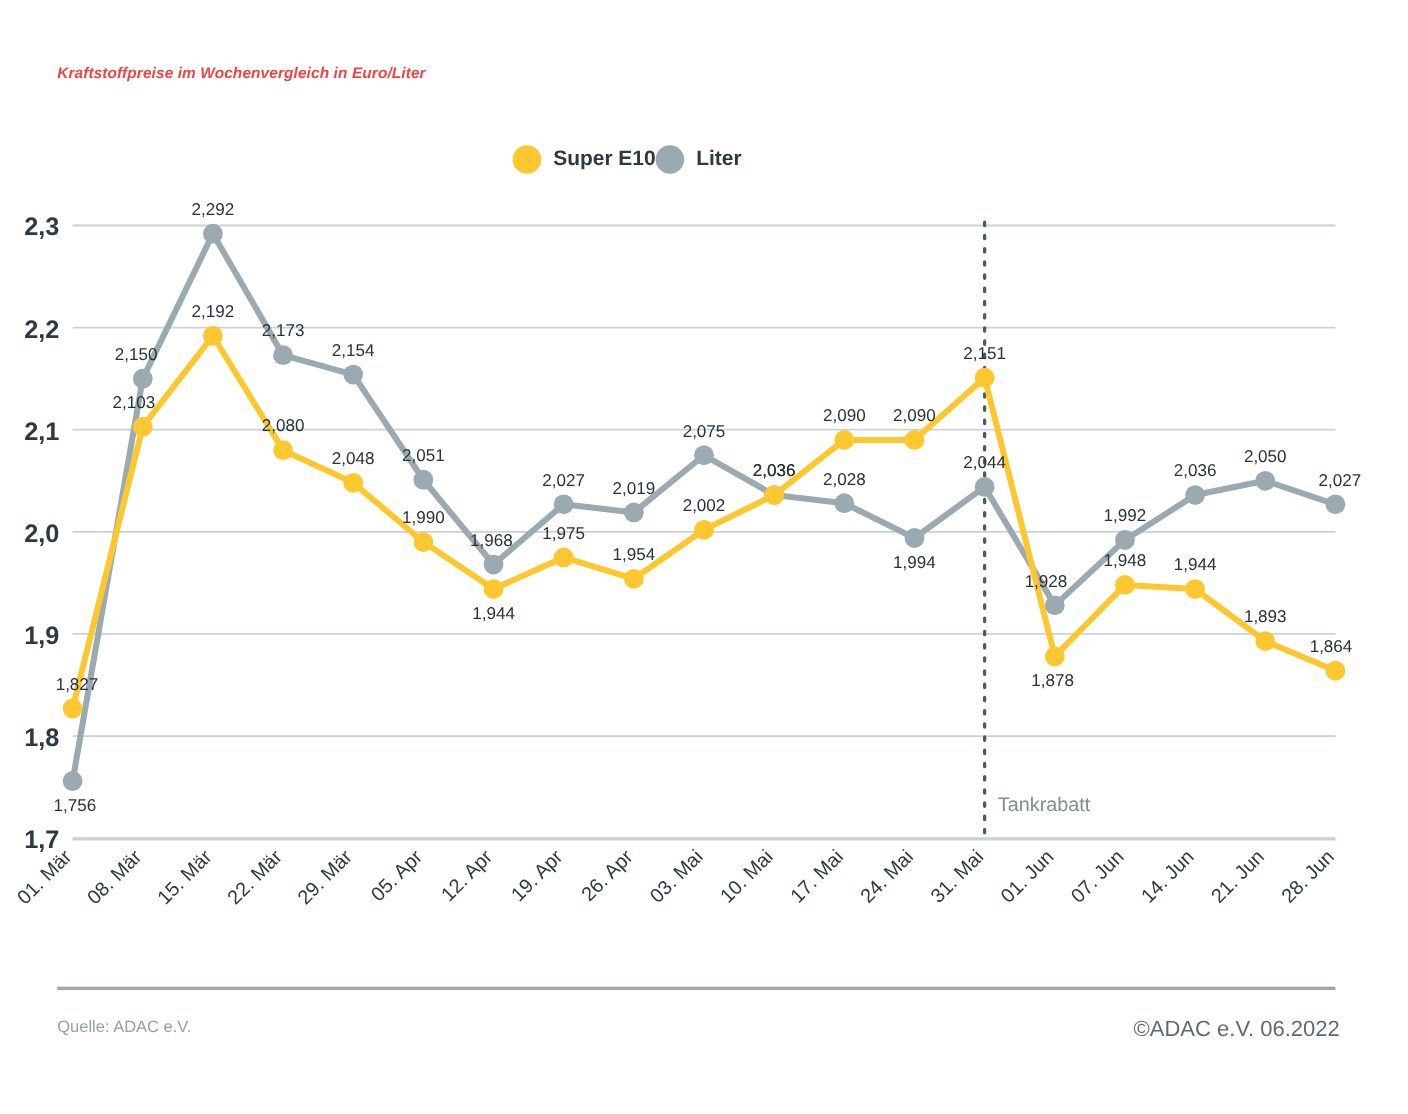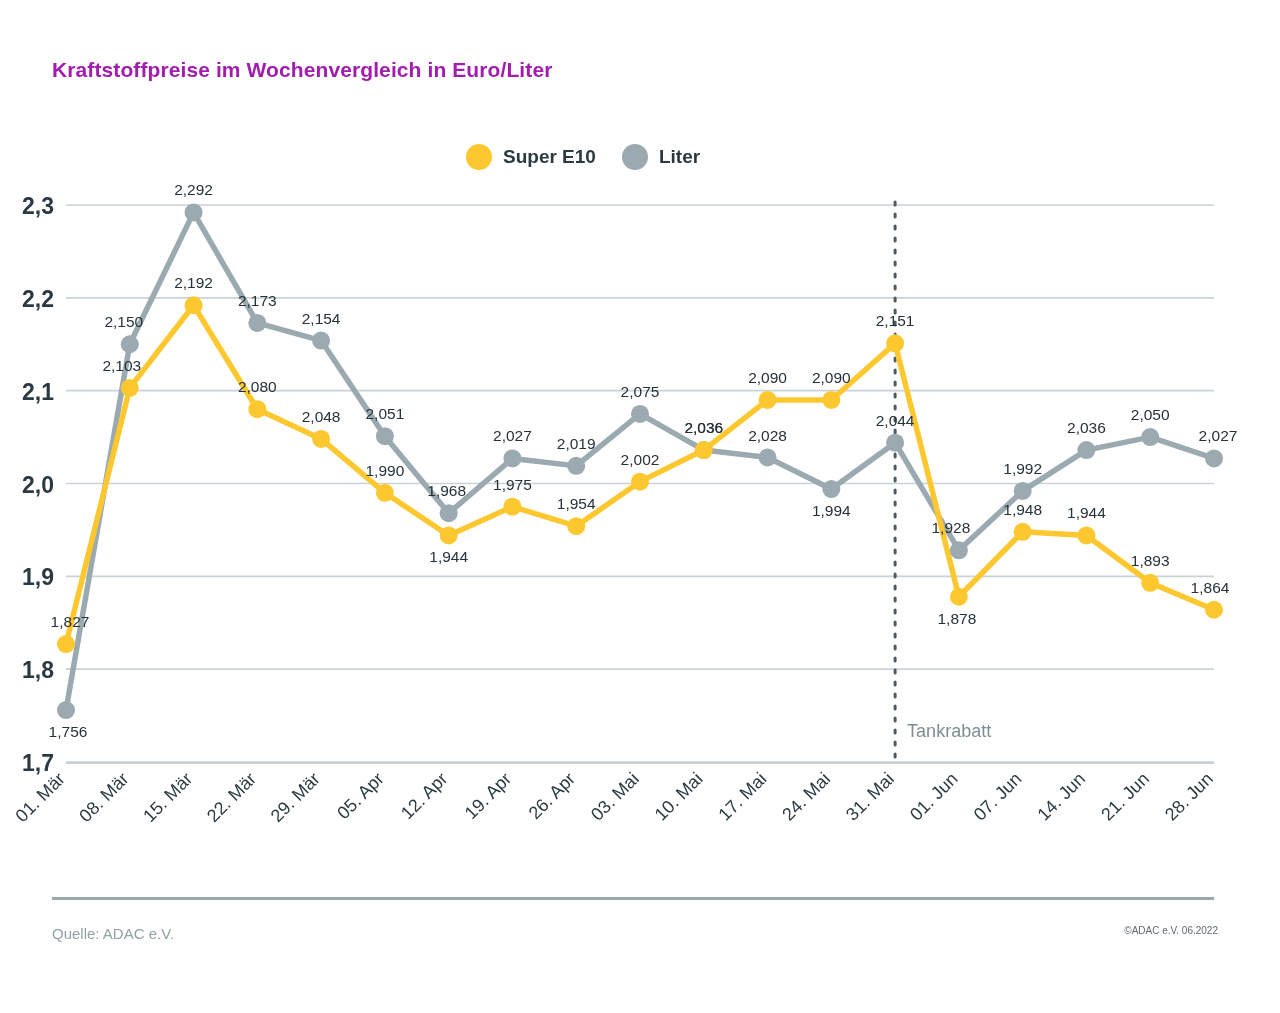--- a/index.html
+++ b/index.html
@@ -18,32 +18,32 @@
   #chart-root {
     position: absolute;
     left: 0; top: 0;
     width: 1280px;
     height: 1013px;
   }
   .chart-title {
     position: absolute;
     left: 52px;
     top: 58px;
-    font-size: 21px;
+    font-size: 14px;
     font-weight: bold;
-    color: #a21caf;
+    color: #ef4444;
     letter-spacing: 0.1px;
+    font-style: italic;
   }
   .legend {
     position: absolute;
     left: 466px;
-    top: 144px;
+    top: 132px;
     display: flex;
     align-items: center;
-    gap: 26px;
   }
   .legend-item {
     display: flex;
     align-items: center;
     gap: 11px;
   }
   .legend-dot {
     width: 26px;
     height: 26px;
     border-radius: 50%;
@@ -72,21 +72,21 @@
     left: 52px;
     top: 925px;
     font-size: 15px;
     color: #93a1a6;
     text-align: center;
   }
   .footer-right {
     position: absolute;
     right: 62px;
     top: 925px;
-    font-size: 10px;
+    font-size: 20px;
     color: #5d6a70;
   }
   svg text {
     font-family: "Liberation Sans", sans-serif;
   }
   .ytick {
     font-size: 23px;
     font-weight: bold;
     fill: #2b3a42;
   }

